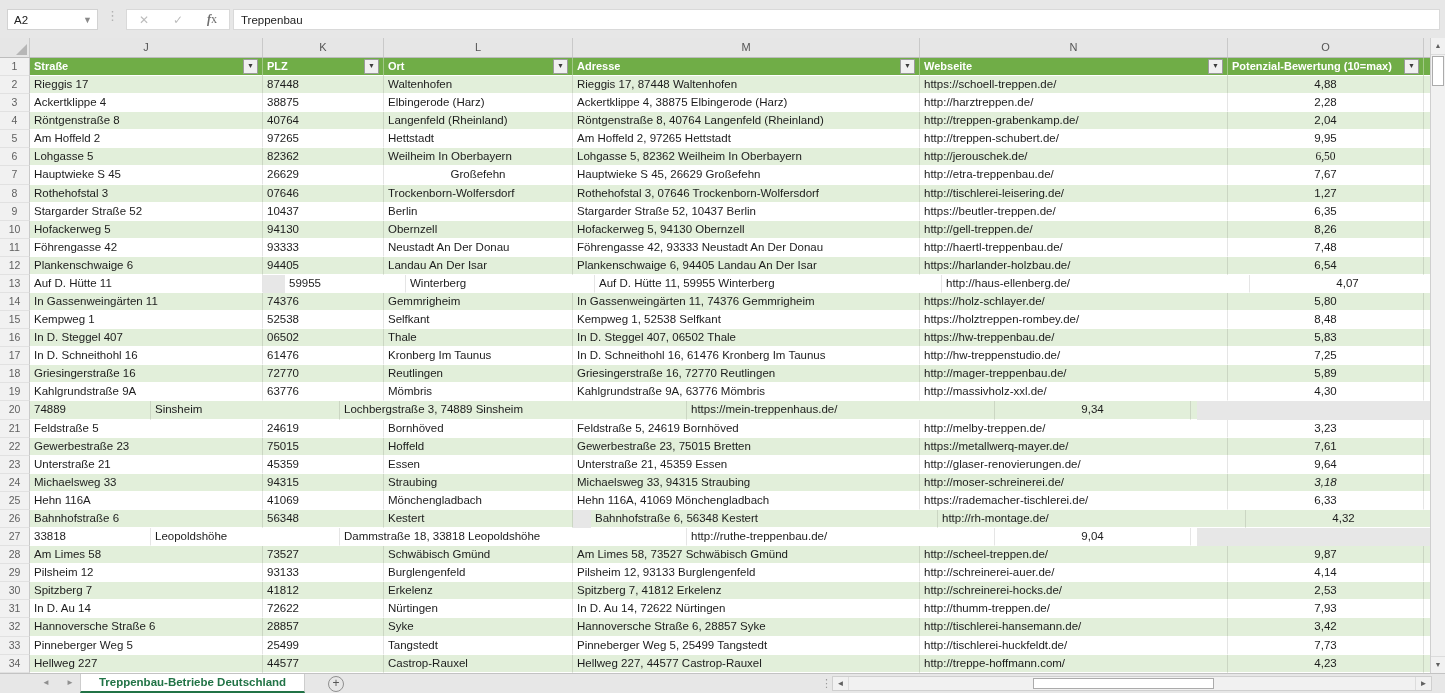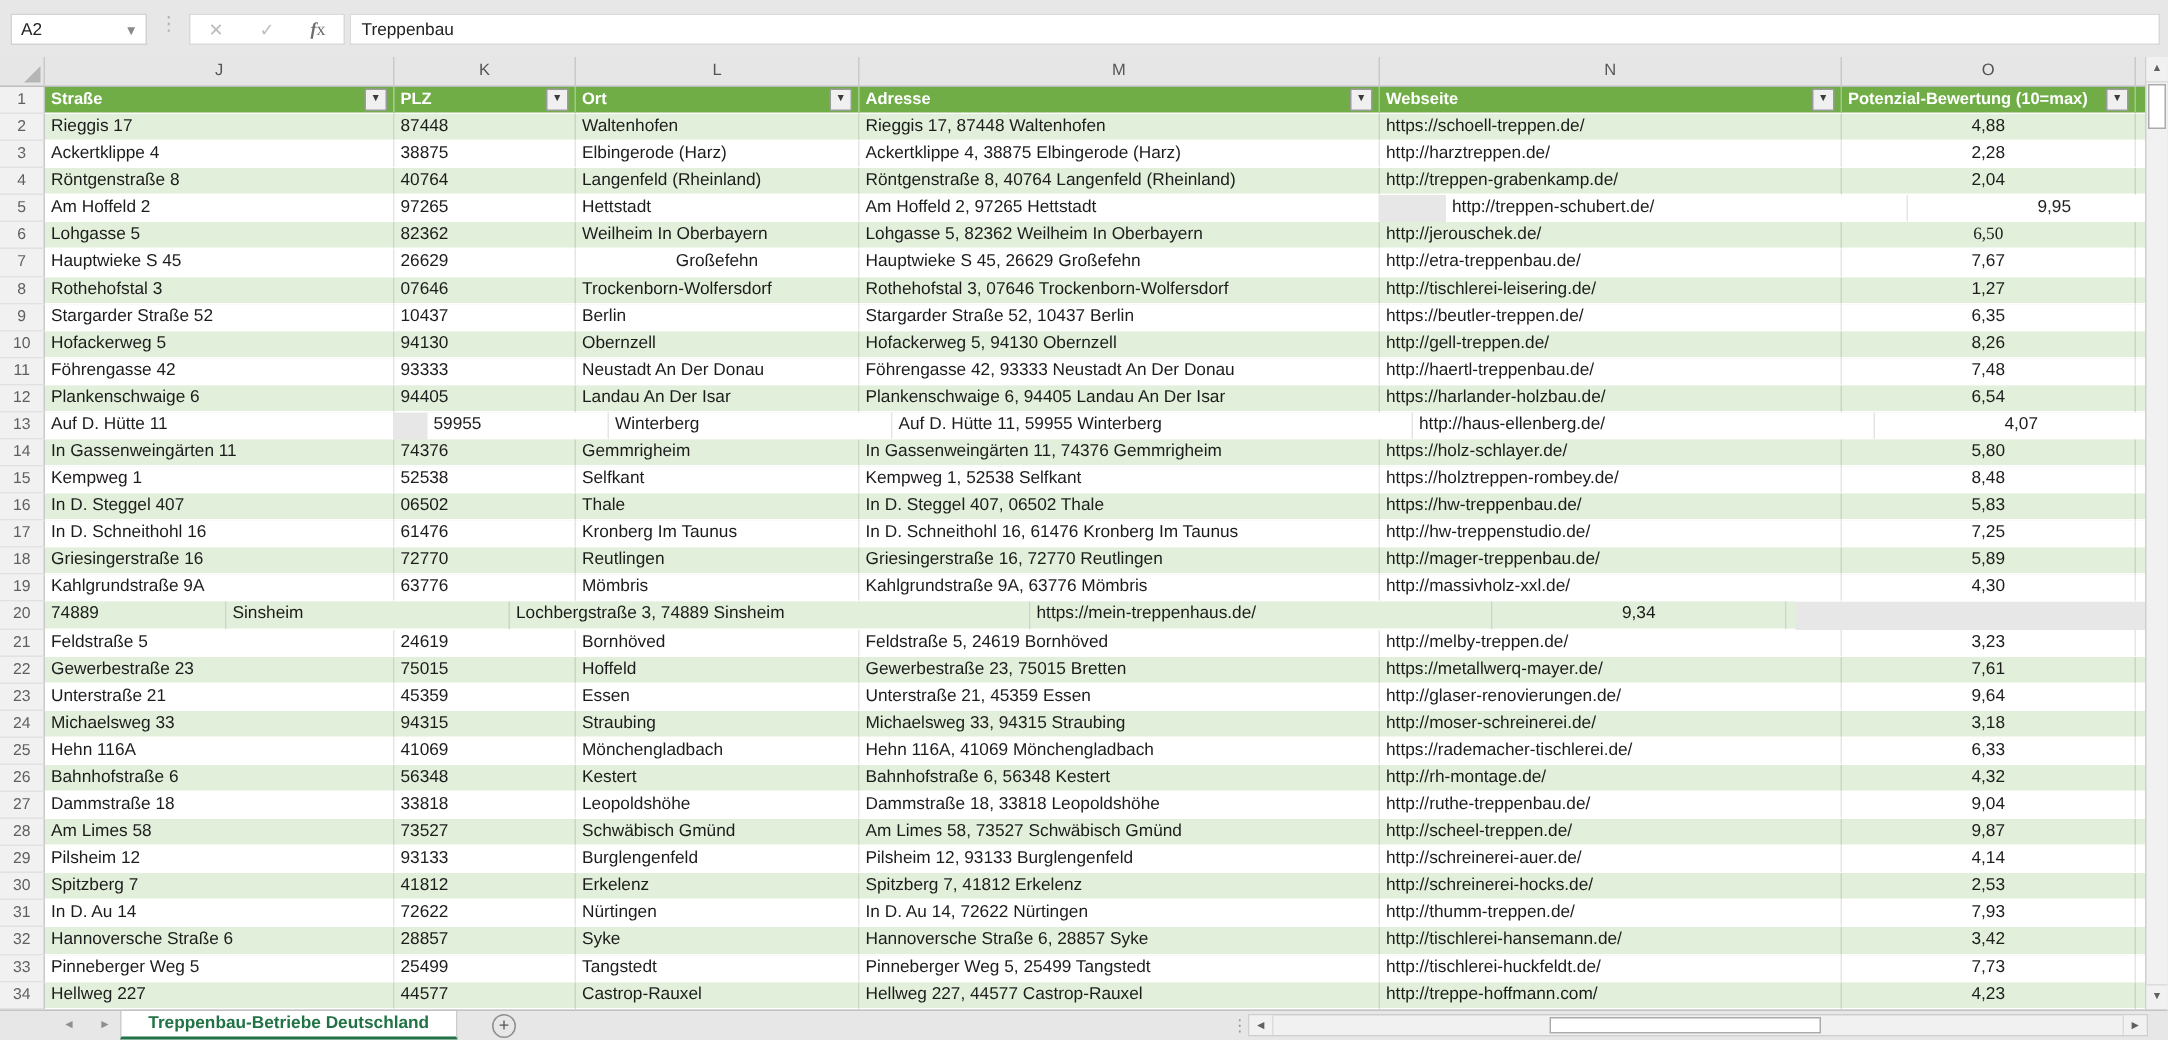--- a/index.html
+++ b/index.html
@@ -167,21 +167,21 @@
       <div class="cell" style="width: 308px;">http://treppen-grabenkamp.de/</div>
       <div class="cell c-center" style="width: 196px;">2,04</div>
       <div class="sliv"></div>
     </div>
     <div class="row plain">
       <div class="gut">5</div>
       <div class="cell" style="width: 233px;">Am Hoffeld 2</div>
       <div class="cell" style="width: 121px;">97265</div>
       <div class="cell" style="width: 189px;">Hettstadt</div>
       <div class="cell" style="width: 347px;">Am Hoffeld 2, 97265 Hettstadt</div>
-      <div class="cell" style="width: 308px; margin-left: 44px;">http://treppen-schubert.de/</div>
+      <div class="cell" style="width: 308px;">http://treppen-schubert.de/</div>
       <div class="cell c-center" style="width: 196px;">9,95</div>
       <div class="sliv"></div>
     </div>
     <div class="row band">
       <div class="gut">6</div>
       <div class="cell" style="width: 233px;">Lohgasse 5</div>
       <div class="cell" style="width: 121px;">82362</div>
       <div class="cell" style="width: 189px;">Weilheim In Oberbayern</div>
       <div class="cell" style="width: 347px;">Lohgasse 5, 82362 Weilheim In Oberbayern</div>
       <div class="cell" style="width: 308px;">http://jerouschek.de/</div>
@@ -357,46 +357,45 @@
       <div class="cell c-center" style="width: 196px;">9,64</div>
       <div class="sliv"></div>
     </div>
     <div class="row band">
       <div class="gut">24</div>
       <div class="cell" style="width: 233px;">Michaelsweg 33</div>
       <div class="cell" style="width: 121px;">94315</div>
       <div class="cell" style="width: 189px;">Straubing</div>
       <div class="cell" style="width: 347px;">Michaelsweg 33, 94315 Straubing</div>
       <div class="cell" style="width: 308px;">http://moser-schreinerei.de/</div>
-      <div class="cell c-center" style="width: 196px;">3,18</div>
+      <div class="cell c-center" style="width: 196px; font-style: italic;">3,18</div>
       <div class="sliv"></div>
     </div>
     <div class="row plain">
       <div class="gut">25</div>
       <div class="cell" style="width: 233px;">Hehn 116A</div>
       <div class="cell" style="width: 121px;">41069</div>
       <div class="cell" style="width: 189px;">Mönchengladbach</div>
       <div class="cell" style="width: 347px;">Hehn 116A, 41069 Mönchengladbach</div>
       <div class="cell" style="width: 308px;">https://rademacher-tischlerei.de/</div>
       <div class="cell c-center" style="width: 196px;">6,33</div>
       <div class="sliv"></div>
     </div>
     <div class="row band">
       <div class="gut">26</div>
       <div class="cell" style="width: 233px;">Bahnhofstraße 6</div>
       <div class="cell" style="width: 121px;">56348</div>
       <div class="cell" style="width: 189px;">Kestert</div>
-      <div class="cell" style="width: 347px;">Bahnhofstraße 6, 56348 Kestert</div>
+      <div class="cell" style="width: 347px; margin-left: 18px;">Bahnhofstraße 6, 56348 Kestert</div>
       <div class="cell" style="width: 308px;">http://rh-montage.de/</div>
       <div class="cell c-center" style="width: 196px;">4,32</div>
       <div class="sliv"></div>
     </div>
     <div class="row plain">
       <div class="gut">27</div>
-      <div class="cell" style="width: 233px;">Dammstraße 18</div>
       <div class="cell" style="width: 121px;">33818</div>
       <div class="cell" style="width: 189px;">Leopoldshöhe</div>
       <div class="cell" style="width: 347px;">Dammstraße 18, 33818 Leopoldshöhe</div>
       <div class="cell" style="width: 308px;">http://ruthe-treppenbau.de/</div>
       <div class="cell c-center" style="width: 196px;">9,04</div>
       <div class="sliv"></div>
     </div>
     <div class="row band">
       <div class="gut">28</div>
       <div class="cell" style="width: 233px;">Am Limes 58</div>

